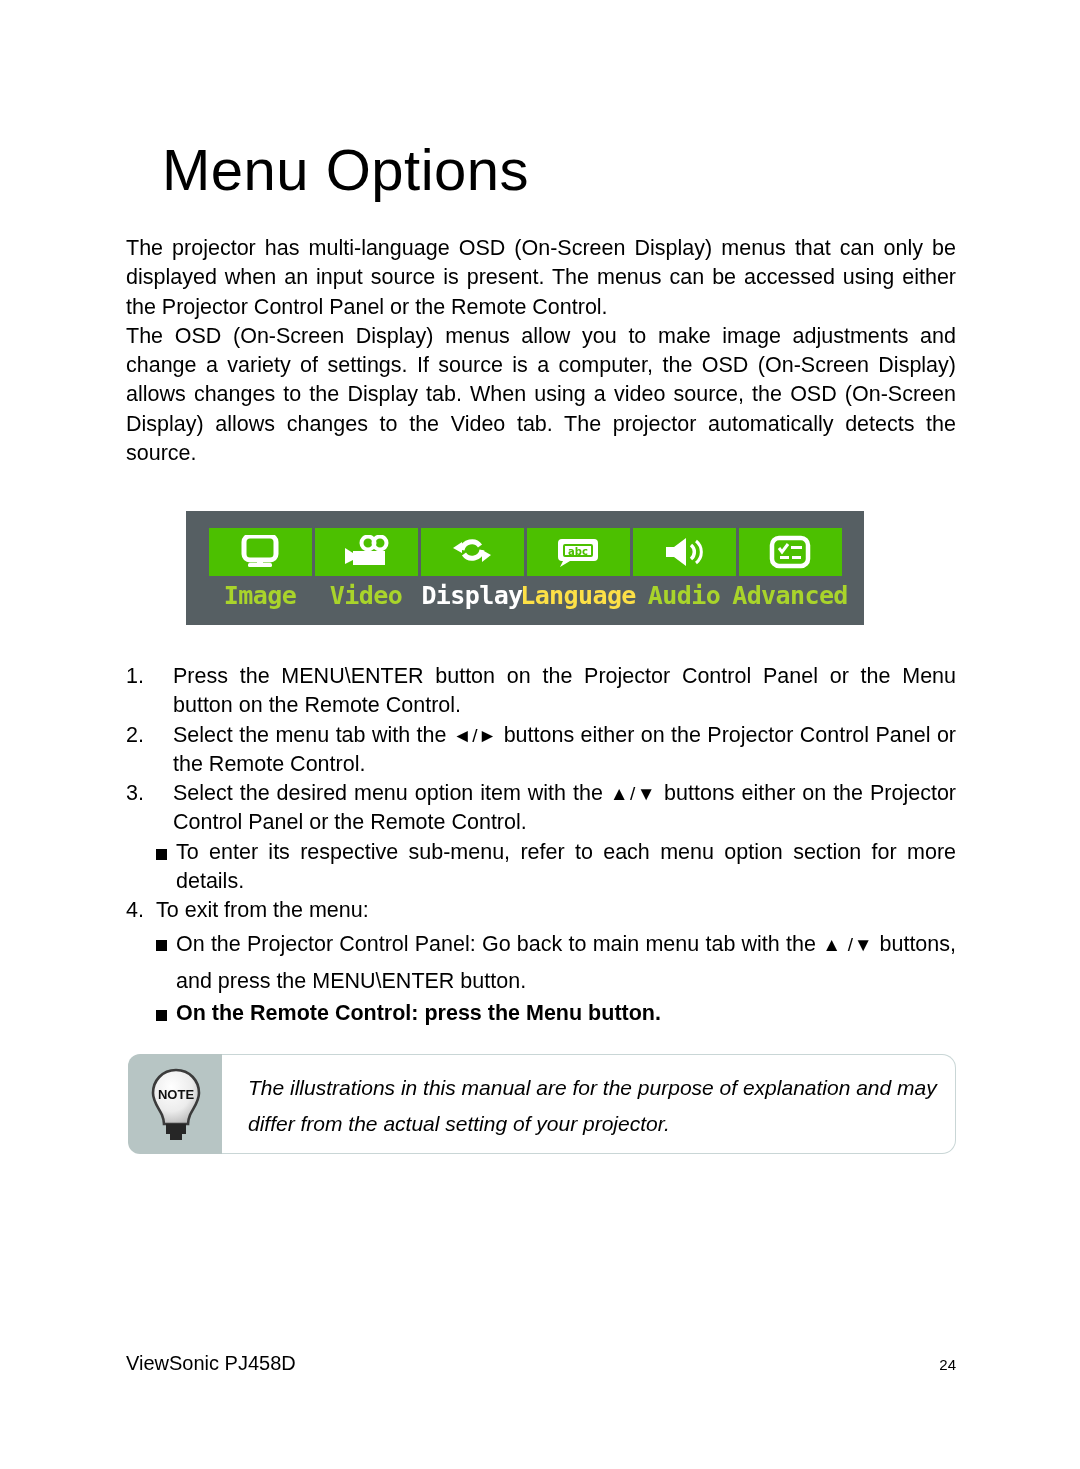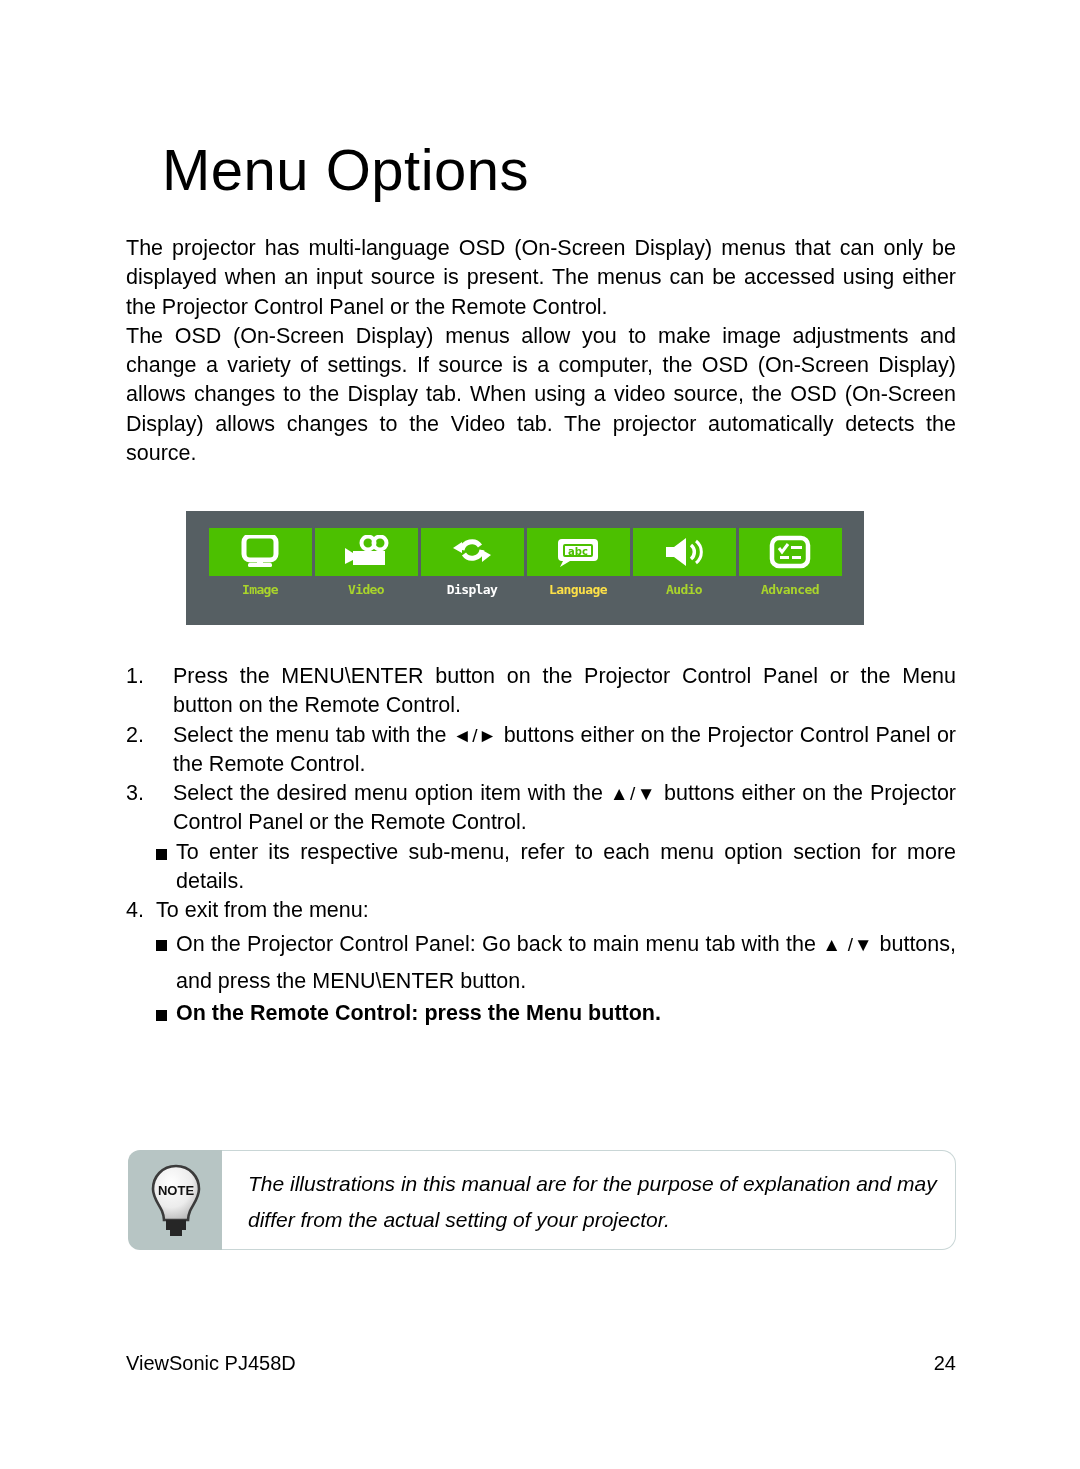--- a/index.html
+++ b/index.html
@@ -83,21 +83,21 @@
     display: flex;
     align-items: center;
     justify-content: center;
   }
   .osd-tile svg {
     display: block;
   }
   .osd-label {
     margin-top: 7px;
     font-family: "DejaVu Sans Mono", monospace;
-    font-size: 13px;
+    font-size: 25px;
     font-weight: bold;
     color: #a9d42b;
     letter-spacing: -0.6px;
     line-height: 1;
     white-space: nowrap;
   }
 
   
   .steps {
     position: absolute;
@@ -166,21 +166,21 @@
 
   .arrows {
     font-size: 19px;
     letter-spacing: 0.5px;
   }
 
   
   .note-box {
     position: absolute;
     left: 128px;
-    top: 1150px;
+    top: 1054px;
     width: 804px;
     height: 100px;
     padding-left: 16px;
   }
   .note-panel {
     position: absolute;
     left: 0; top: 0;
     width: 94px;
     height: 100px;
     background: #b7c5c4;
@@ -224,21 +224,21 @@
     position: absolute;
     left: 126px;
     top: 1352px;
     width: 830px;
     display: flex;
     justify-content: space-between;
     align-items: baseline;
     font-size: 20px;
   }
   .footer-page {
-    font-size: 20px;
+    font-size: 15px;
   }
 </style>
 </head>
 <body>
 
 <div class="page">
 
   <div class="title">Menu Options</div>
 
   <div class="para-block">

